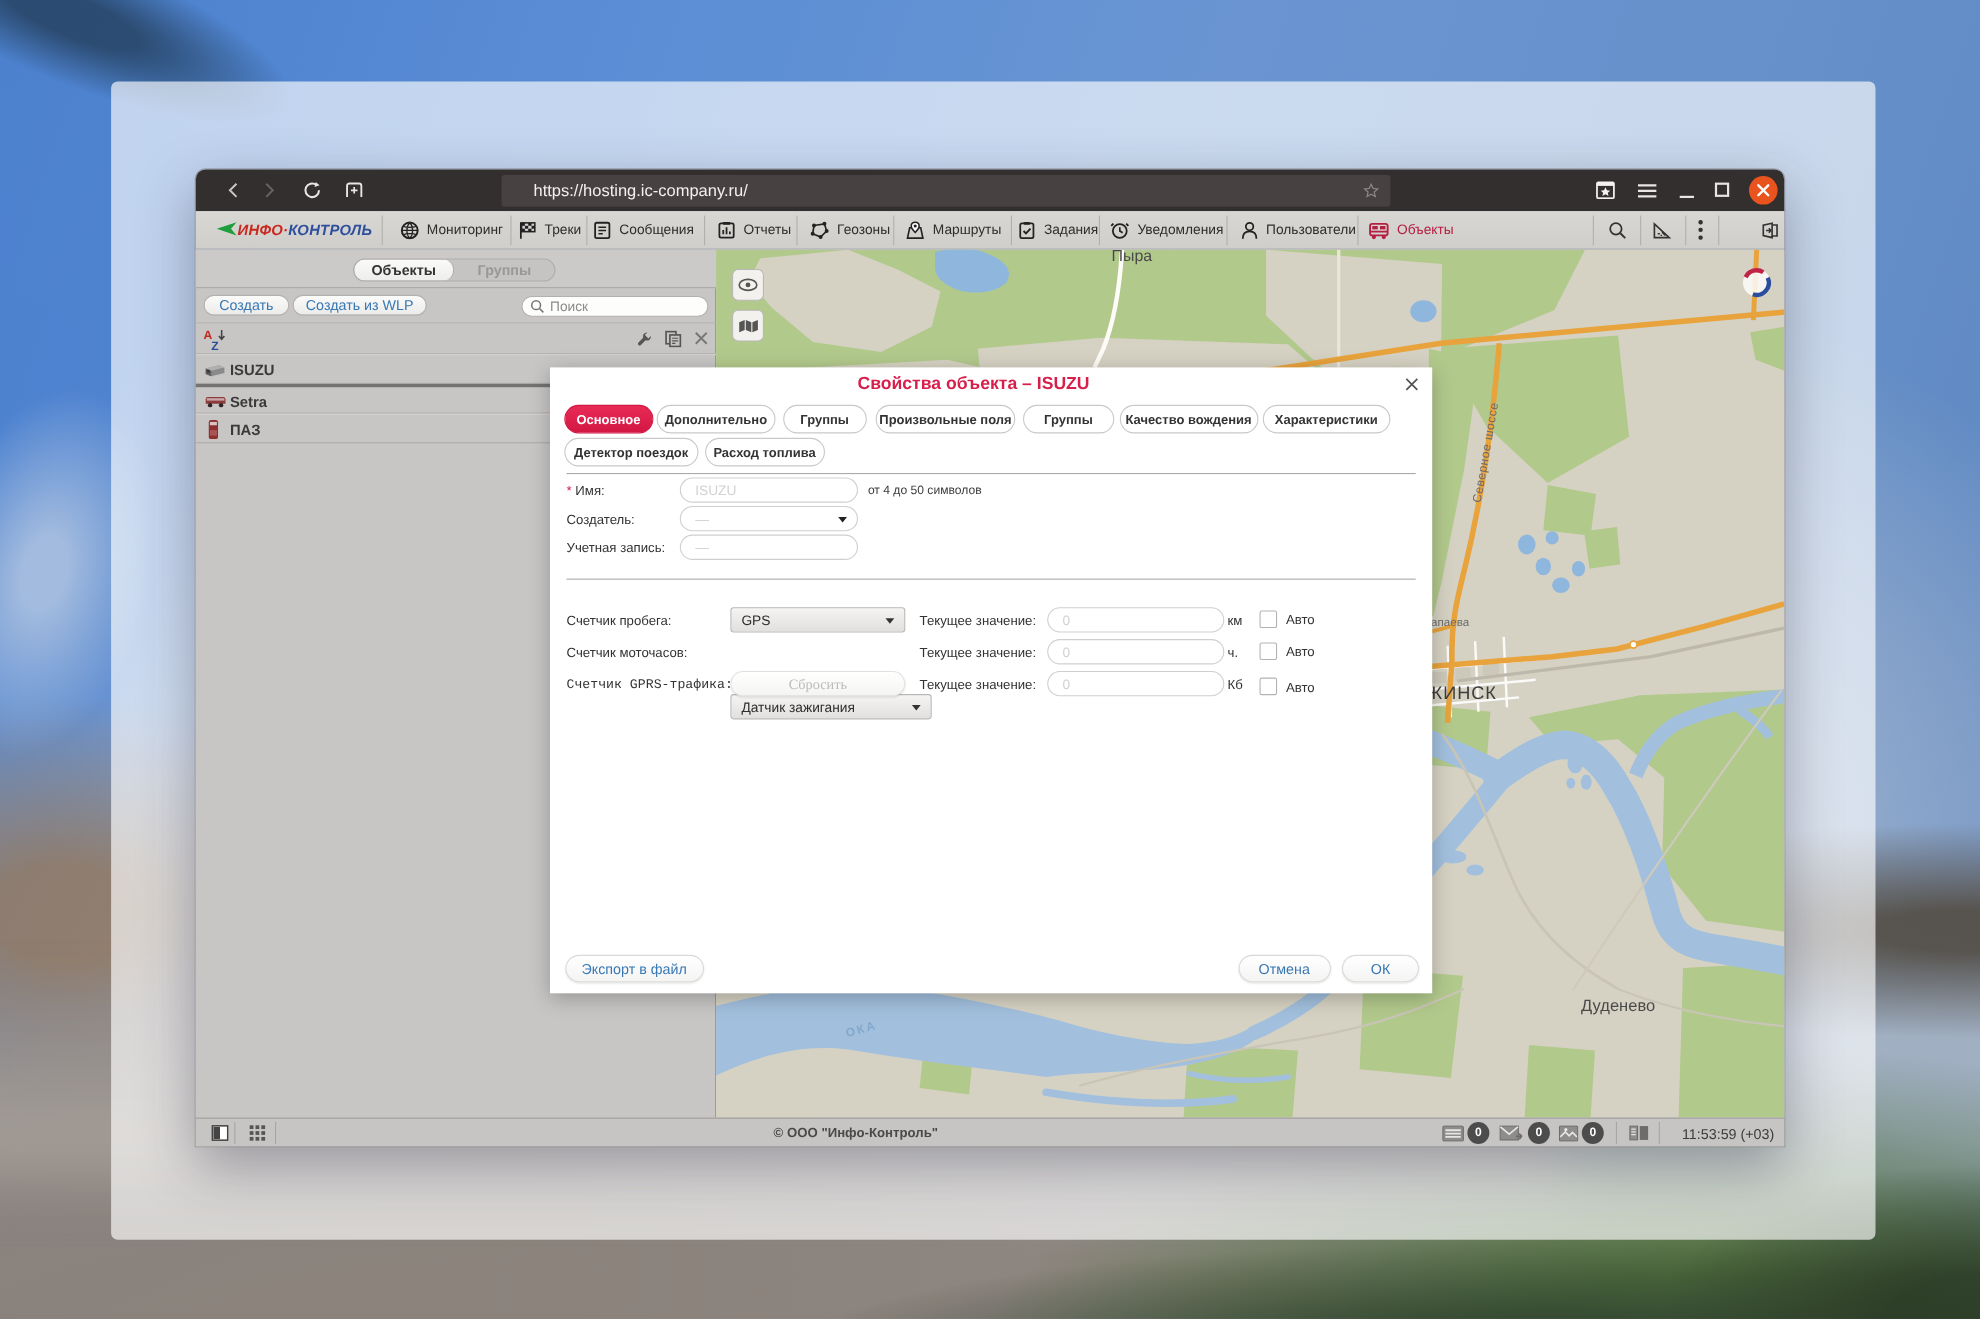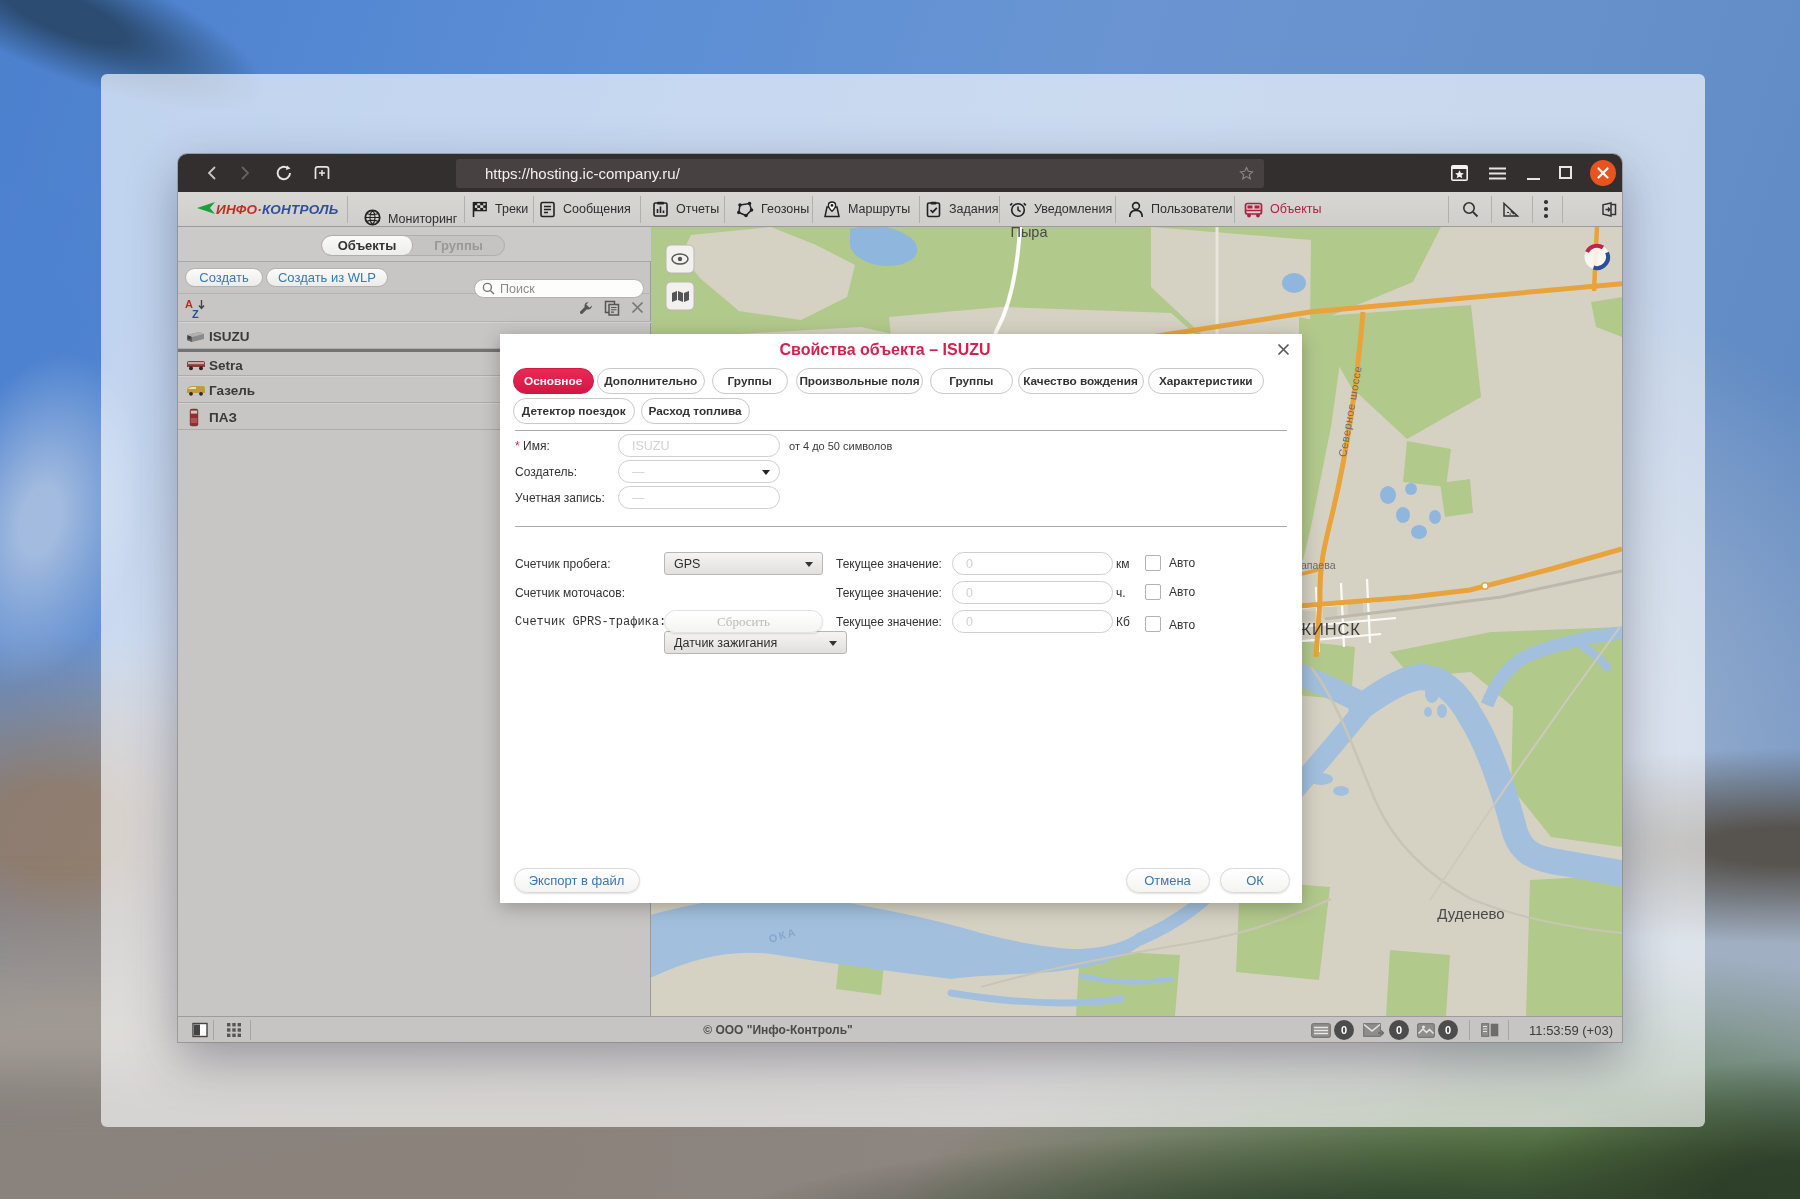--- a/index.html
+++ b/index.html
@@ -113,21 +113,21 @@
         </svg>
     </div>
   </div>
   <div id="appbar">
     <div class="abs" style="left:16px;top:9px;font-size:13.5px;font-weight:bold;font-style:italic;letter-spacing:0.2px;">
       <svg width="22" height="14" viewBox="0 0 22 14" style="vertical-align:-1px;">
           <path d="M21 1 L3 7 L21 13 L16 7 Z" fill="#1f9e3e"></path>
         </svg><span style="color:#c9281f;">ИНФО</span><span style="color:#c9281f;">·</span><span style="color:#2d4f9e;">КОНТРОЛЬ</span>
     </div>
     <div class="vsep" style="left:169px;"></div>
-    <div class="menuitem" style="left:186px;align-items:flex-end;">
+    <div class="menuitem" style="left:186px;">
       <svg width="17" height="17" viewBox="0 0 17 17">
           <circle cx="8.5" cy="8.5" r="7.2" fill="none" stroke="#222" stroke-width="1.8"></circle>
           <path d="M8.5 1.3 C5 5 5 12 8.5 15.7 M8.5 1.3 C12 5 12 12 8.5 15.7 M1.5 8.5 L15.5 8.5 M2.6 4.6 C5 6 12 6 14.4 4.6 M2.6 12.4 C5 11 12 11 14.4 12.4" fill="none" stroke="#222" stroke-width="1.1"></path>
         </svg>
       <span>Мониторинг</span>
       </div>
     <div class="vsep" style="left:286px;"></div>
     <div class="menuitem" style="left:293px;">
       <svg width="17" height="17" viewBox="0 0 17 17">
           <path d="M2.5 1 L2.5 16" stroke="#222" stroke-width="1.6"></path>
@@ -244,21 +244,21 @@
   <div id="main">
     <div id="sidebar">
       <div class="abs" style="left:0;top:0;width:473px;height:35px;background:#cccac8;border-bottom:1px solid #aaa8a6;"></div>
       <div class="abs" style="left:143px;top:8px;width:184px;height:21px;border:1px solid #b0aeac;border-radius:11px;background:#c6c4c2;overflow:hidden;display:flex;">
         <div style="width:50%;background:linear-gradient(#fafaf9,#ededec);border-right:1px solid #b0aeac;border-radius:11px;display:flex;align-items:center;justify-content:center;font-size:13px;font-weight:bold;color:#333;">Объекты</div>
         <div style="width:50%;display:flex;align-items:center;justify-content:center;font-size:13px;font-weight:bold;color:#9a9896;">Группы</div>
       </div>
       <div class="abs" style="left:0;top:35px;width:473px;height:32px;border-bottom:1px solid #b5b3b1;"></div>
       <div class="pillbtn abs" style="left:7px;top:41px;width:78px;height:19px;">Создать</div>
       <div class="pillbtn abs" style="left:88px;top:41px;width:122px;height:19px;">Создать из WLP</div>
-      <div class="abs" style="left:296px;top:52px;width:170px;height:19px;background:#fdfdfc;border:1px solid #b3b1af;border-radius:11px;display:flex;align-items:center;padding-left:7px;gap:5px;">
+      <div class="abs" style="left:296px;top:42px;width:170px;height:19px;background:#fdfdfc;border:1px solid #b3b1af;border-radius:11px;display:flex;align-items:center;padding-left:7px;gap:5px;">
         <svg width="13" height="13" viewBox="0 0 13 13">
             <circle cx="5.4" cy="5.4" r="4" fill="none" stroke="#777" stroke-width="1.4"></circle>
             <path d="M8.4 8.4 L12 12" stroke="#777" stroke-width="1.4"></path>
           </svg>
         <span style="font-size:12.5px;color:#8d8b89;">Поиск</span>
       </div>
       <div class="abs" style="left:0;top:67px;width:473px;height:28px;border-bottom:1px solid #b5b3b1;">
         <svg class="abs" style="left:7px;top:4px;" width="22" height="21" viewBox="0 0 22 21">
           <text x="0" y="10" font-size="11" font-weight="bold" fill="#c22823" font-family="Liberation Sans">A</text>
           <text x="7" y="20" font-size="11" font-weight="bold" fill="#2a4d9b" font-family="Liberation Sans">Z</text>
@@ -289,29 +289,20 @@
         <div style="height:27px;border-bottom:1px solid #adabab;border-top:3px solid #737373;position:relative;">
           <svg class="abs" style="left:8px;top:8px;" width="20" height="11" viewBox="0 0 20 11">
               <path d="M1 3 Q1 1 3 1 L17 1 Q19 1 19 3 L19 7 L1 7 Z" fill="#8d3a3a"></path>
               <rect x="2" y="2" width="16" height="2.2" fill="#c8a8a8"></rect>
               <circle cx="5" cy="8.3" r="2" fill="#2e2424"></circle>
               <circle cx="15" cy="8.3" r="2" fill="#2e2424"></circle>
             </svg>
           <span class="abs" style="left:31px;top:6px;font-size:13.5px;font-weight:bold;color:#3a3a3a;">Setra</span>
         </div>
         <div style="height:27px;border-bottom:1px solid #adabab;border-top:1px solid #d4d2d0;position:relative;">
-          <svg class="abs" style="left:8px;top:8px;" width="20" height="11" viewBox="0 0 20 11">
-              <path d="M1 4 Q3 1 6 1 L17 1 Q19 1 19 3 L19 8 L1 8 Z" fill="#c29b3c"></path>
-              <path d="M2 4 Q4 2 6 2 L10 2 L10 4 Z" fill="#e8dfc8"></path>
-              <circle cx="5" cy="8.8" r="1.9" fill="#2e2a24"></circle>
-              <circle cx="15" cy="8.8" r="1.9" fill="#2e2a24"></circle>
-            </svg>
-          <span class="abs" style="left:31px;top:6px;font-size:13.5px;font-weight:bold;color:#3a3a3a;">Газель</span>
-        </div>
-        <div style="height:27px;border-bottom:1px solid #adabab;border-top:1px solid #d4d2d0;position:relative;">
           <svg class="abs" style="left:11px;top:4px;" width="10" height="19" viewBox="0 0 10 19">
               <rect x="0.8" y="0.8" width="8.4" height="17.4" rx="2" fill="#8d3030"></rect>
               <rect x="1.8" y="2.6" width="6.4" height="3" fill="#d8c2c2"></rect>
               <rect x="1.8" y="10" width="6.4" height="5" fill="#a85454"></rect>
             </svg>
           <span class="abs" style="left:31px;top:6px;font-size:13.5px;font-weight:bold;color:#3a3a3a;">ПАЗ</span>
         </div>
       </div>
     </div>
     <div id="maparea">

